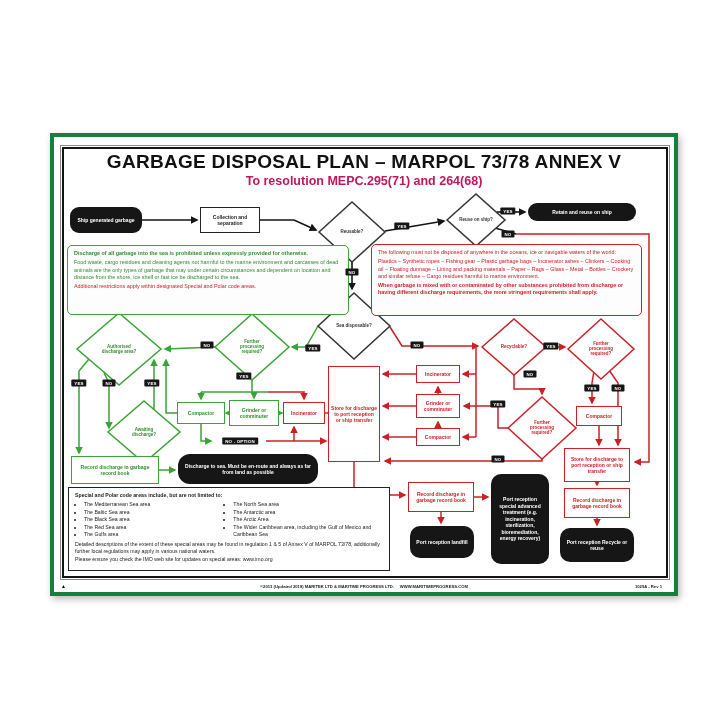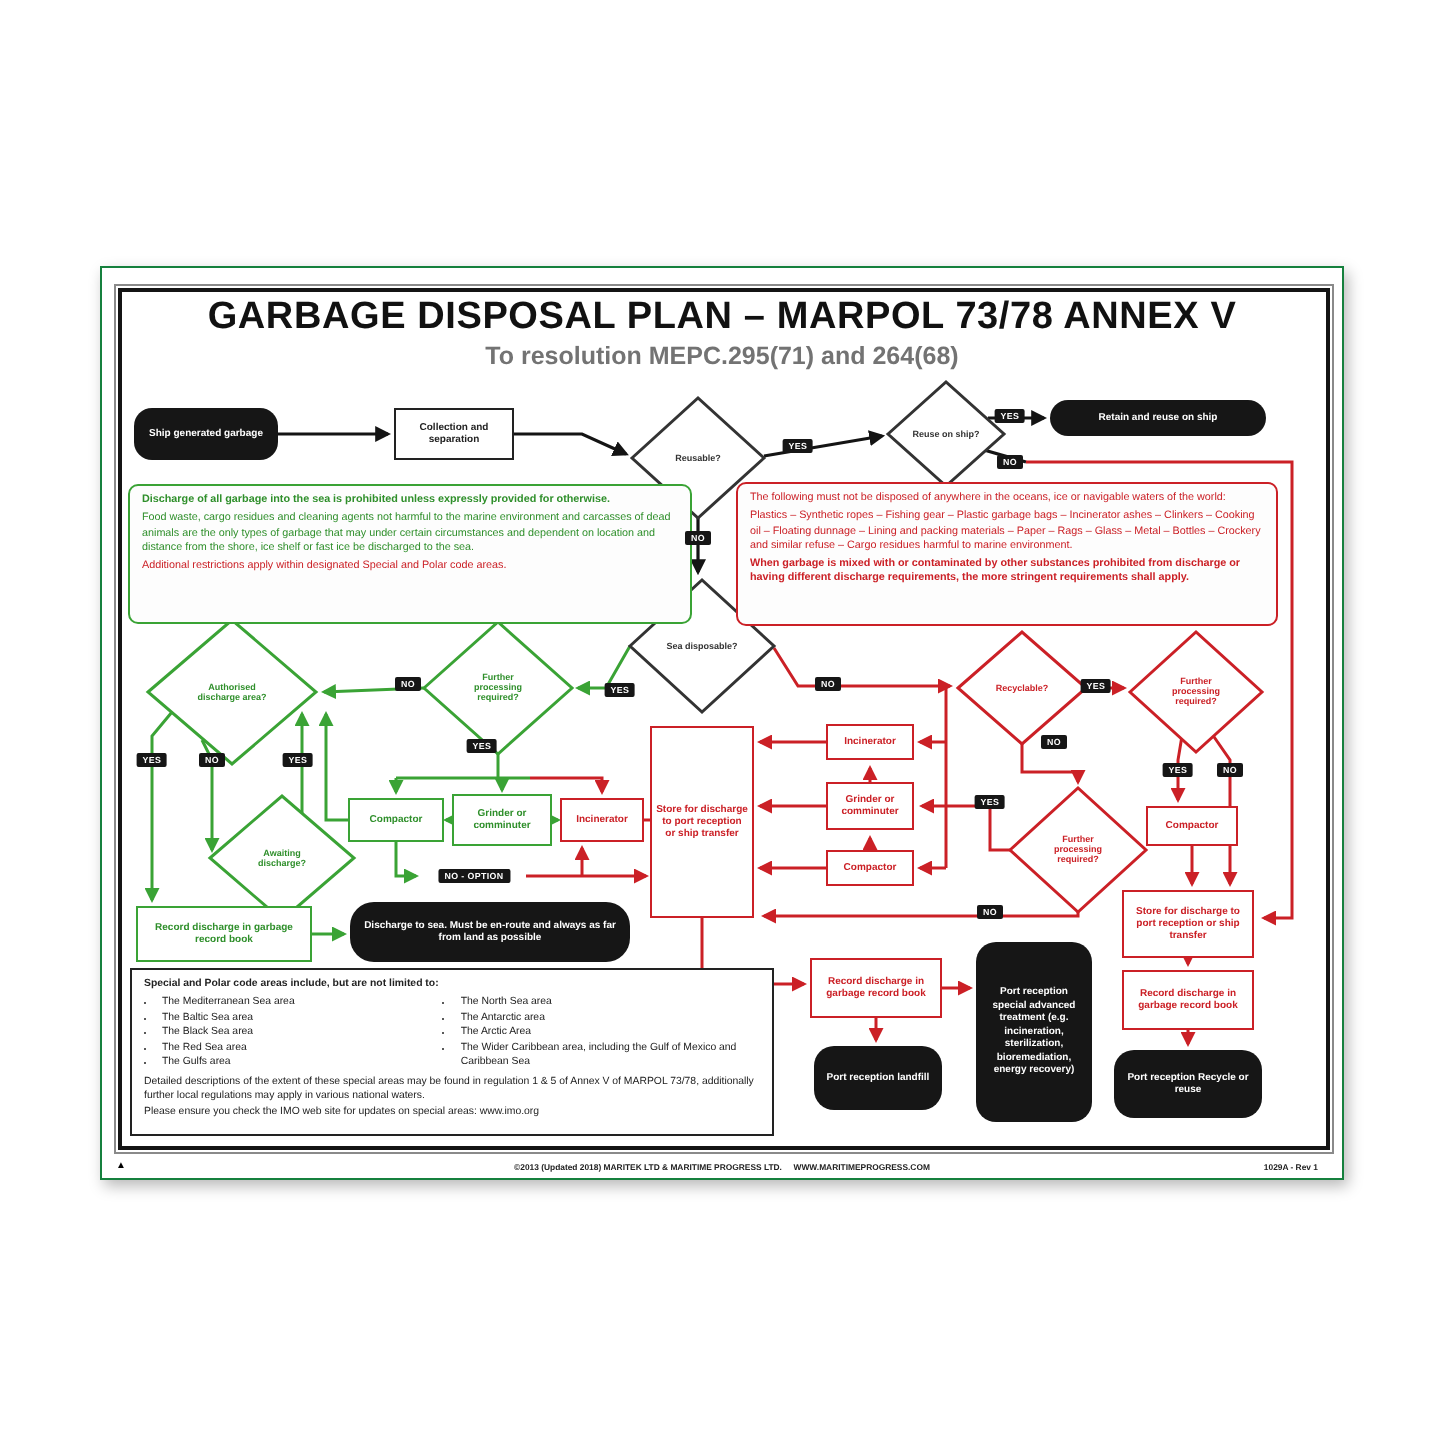--- a/index.html
+++ b/index.html
@@ -1,25 +1,25 @@
 <!DOCTYPE html>
 <html><head>
 <meta charset="utf-8">
 <style>
   html,body{margin:0;padding:0;background:#ffffff;width:720px;height:720px;overflow:hidden;
     font-family:"Liberation Sans", sans-serif;}
   .canvas{position:relative;width:720px;height:720px;background:#fff;}
   .poster{position:absolute;left:50px;top:133px;width:620px;height:455px;background:#fff;
-    border:1px solid #15803d;box-shadow:2px 3px 7px rgba(0,0,0,.28);}
+    border:4px solid #15803d;box-shadow:2px 3px 7px rgba(0,0,0,.28);}
   .frame{position:absolute;left:8px;top:10px;width:602px;height:427px;border:2px solid #141414;
     outline:1px solid #8a8a8a;outline-offset:1px;}
   .title{position:absolute;left:0;top:14px;width:620px;text-align:center;font-size:19px;
     font-weight:bold;color:#111;letter-spacing:.3px;}
   .subtitle{position:absolute;left:0;top:37px;width:620px;text-align:center;font-size:12.5px;
-    font-weight:bold;color:#737373;}
+    font-weight:bold;color:#be185d;}
   svg.wires{position:absolute;left:0;top:0;width:620px;height:455px;}
   .pill{position:absolute;background:#161616;color:#fff;border-radius:9px;display:flex;
     align-items:center;justify-content:center;text-align:center;font-weight:bold;font-size:5px;
     line-height:1.3;padding:2px 5px;box-sizing:border-box;z-index:4;}
   .rbox{position:absolute;background:#fff;display:flex;align-items:center;justify-content:center;
     text-align:center;font-size:5px;font-weight:bold;line-height:1.25;box-sizing:border-box;
     padding:1px 2px;z-index:4;}
   .bgreen{border:1.5px solid #3aa335;color:#2f8f2b;}
   .bred{border:1.5px solid #cb2026;color:#cb2026;}
   .bblack{border:1.5px solid #222;color:#222;}

